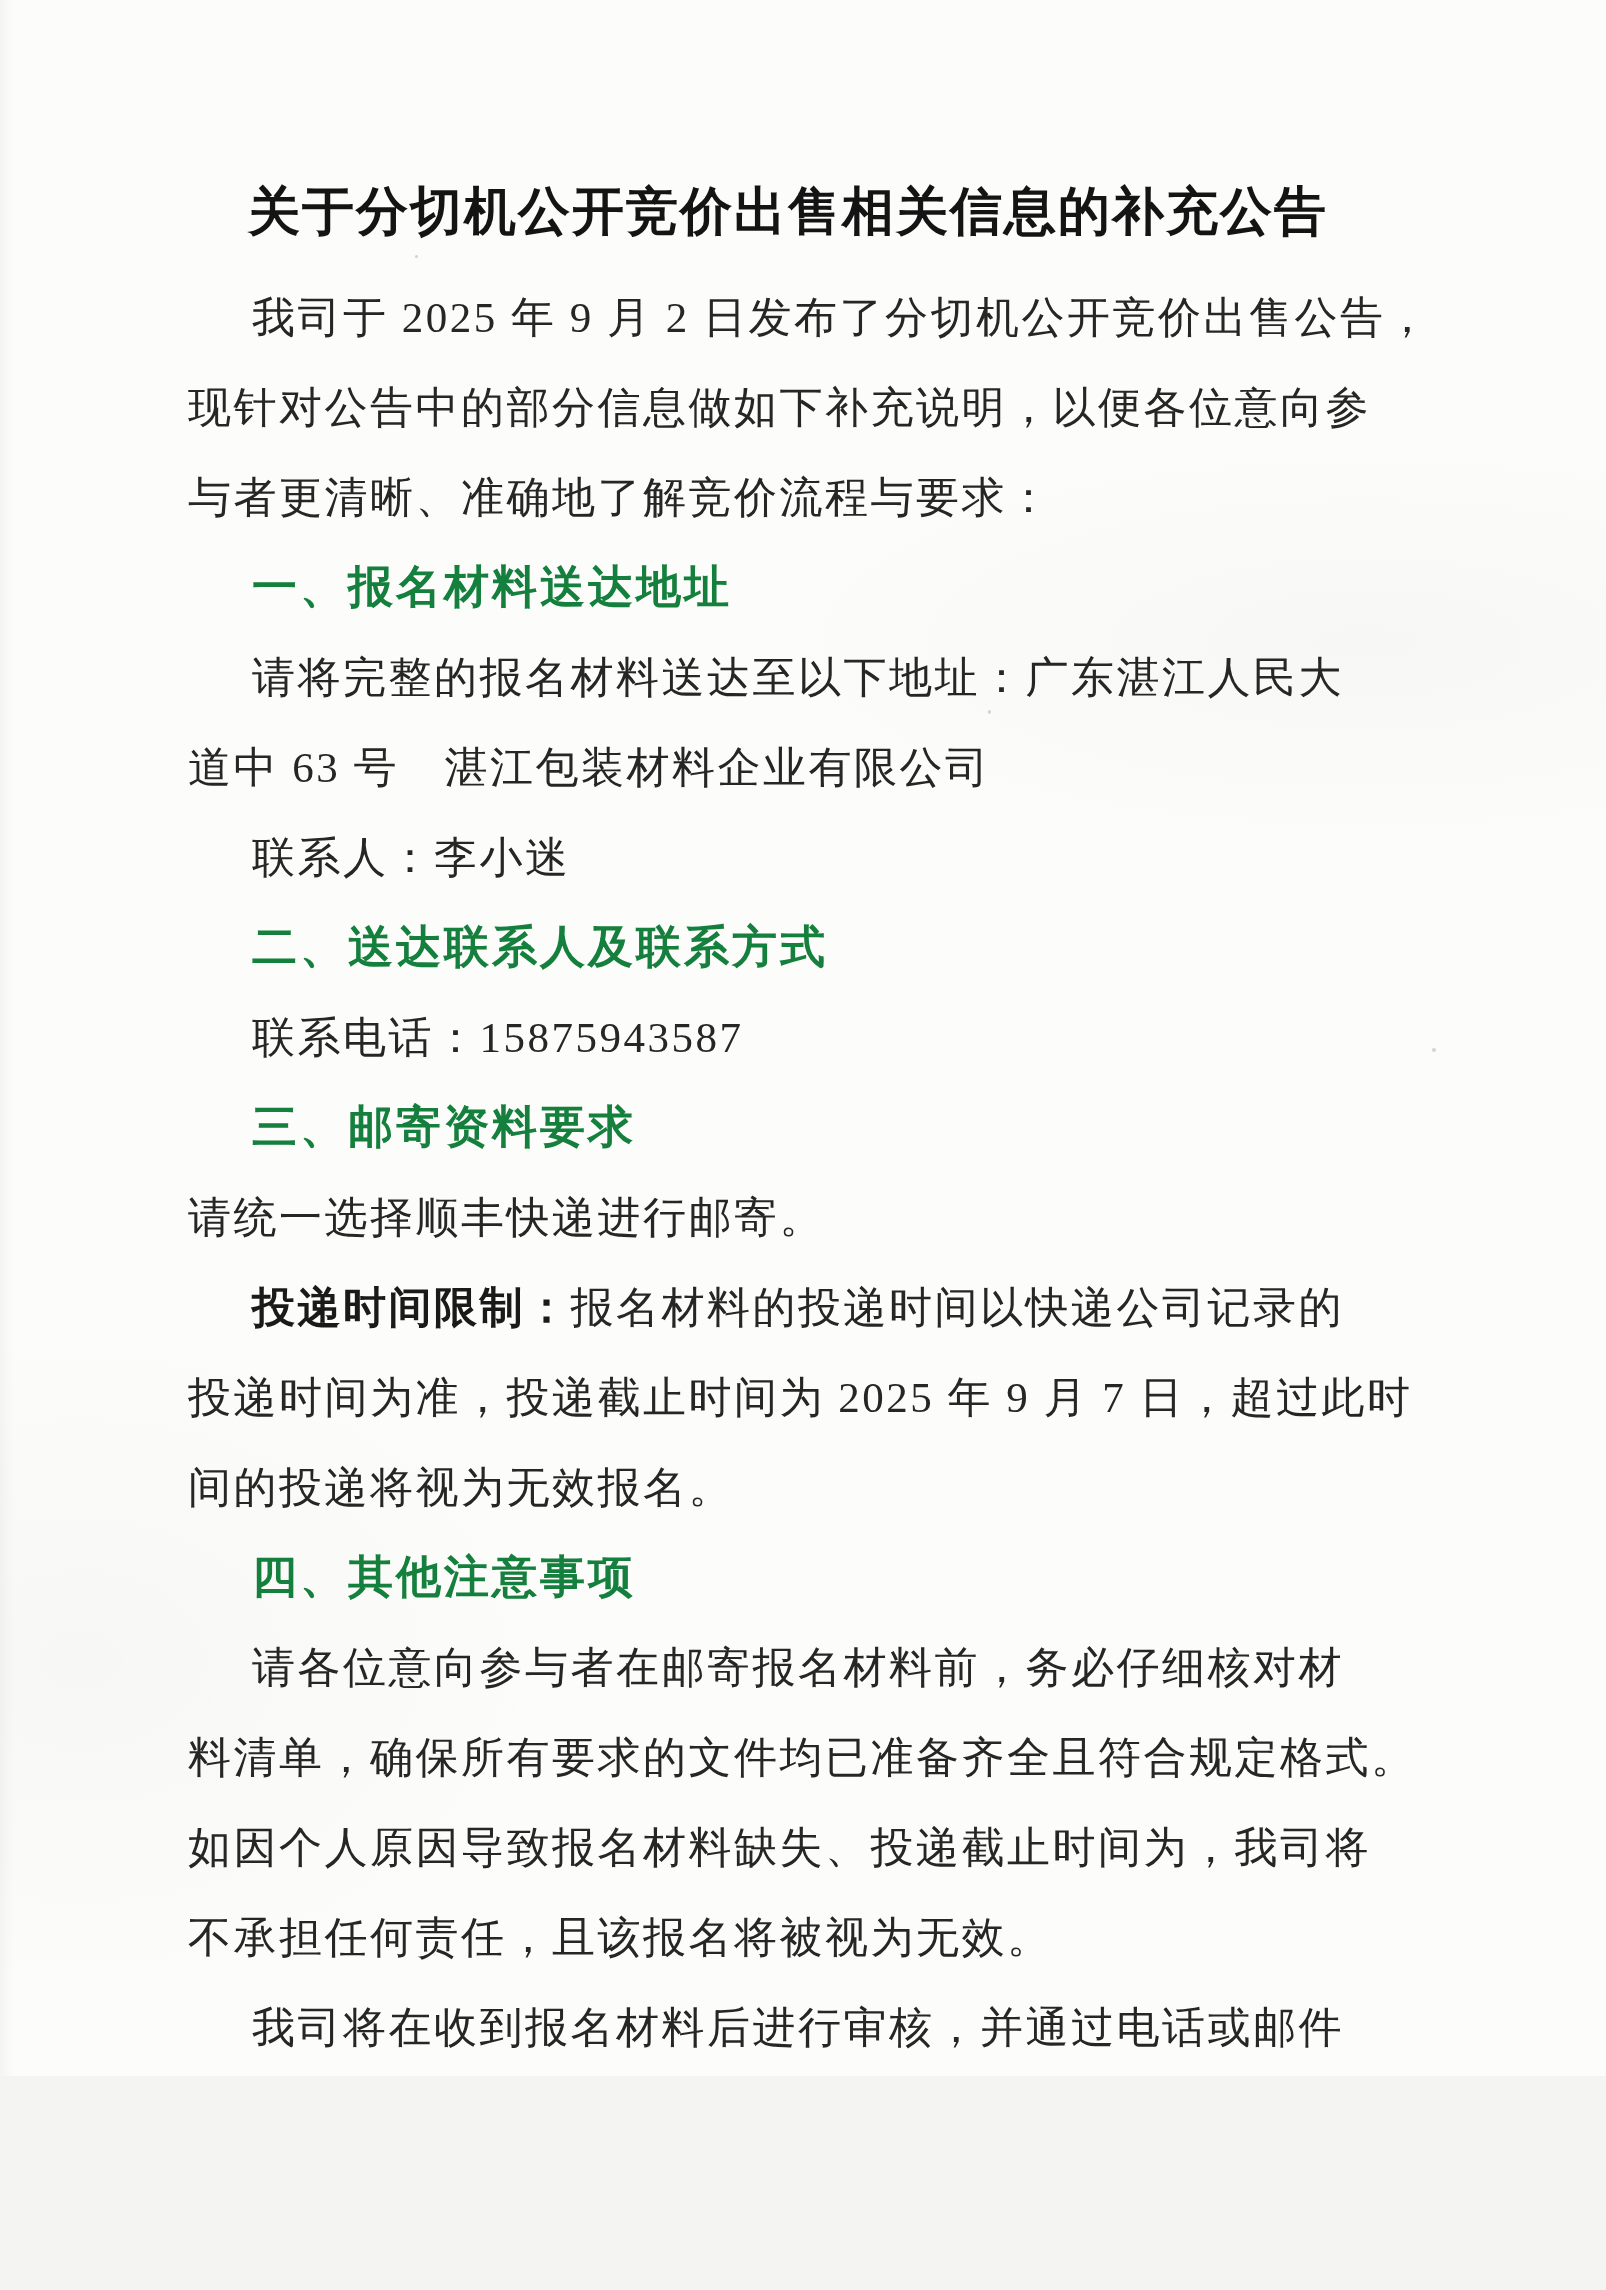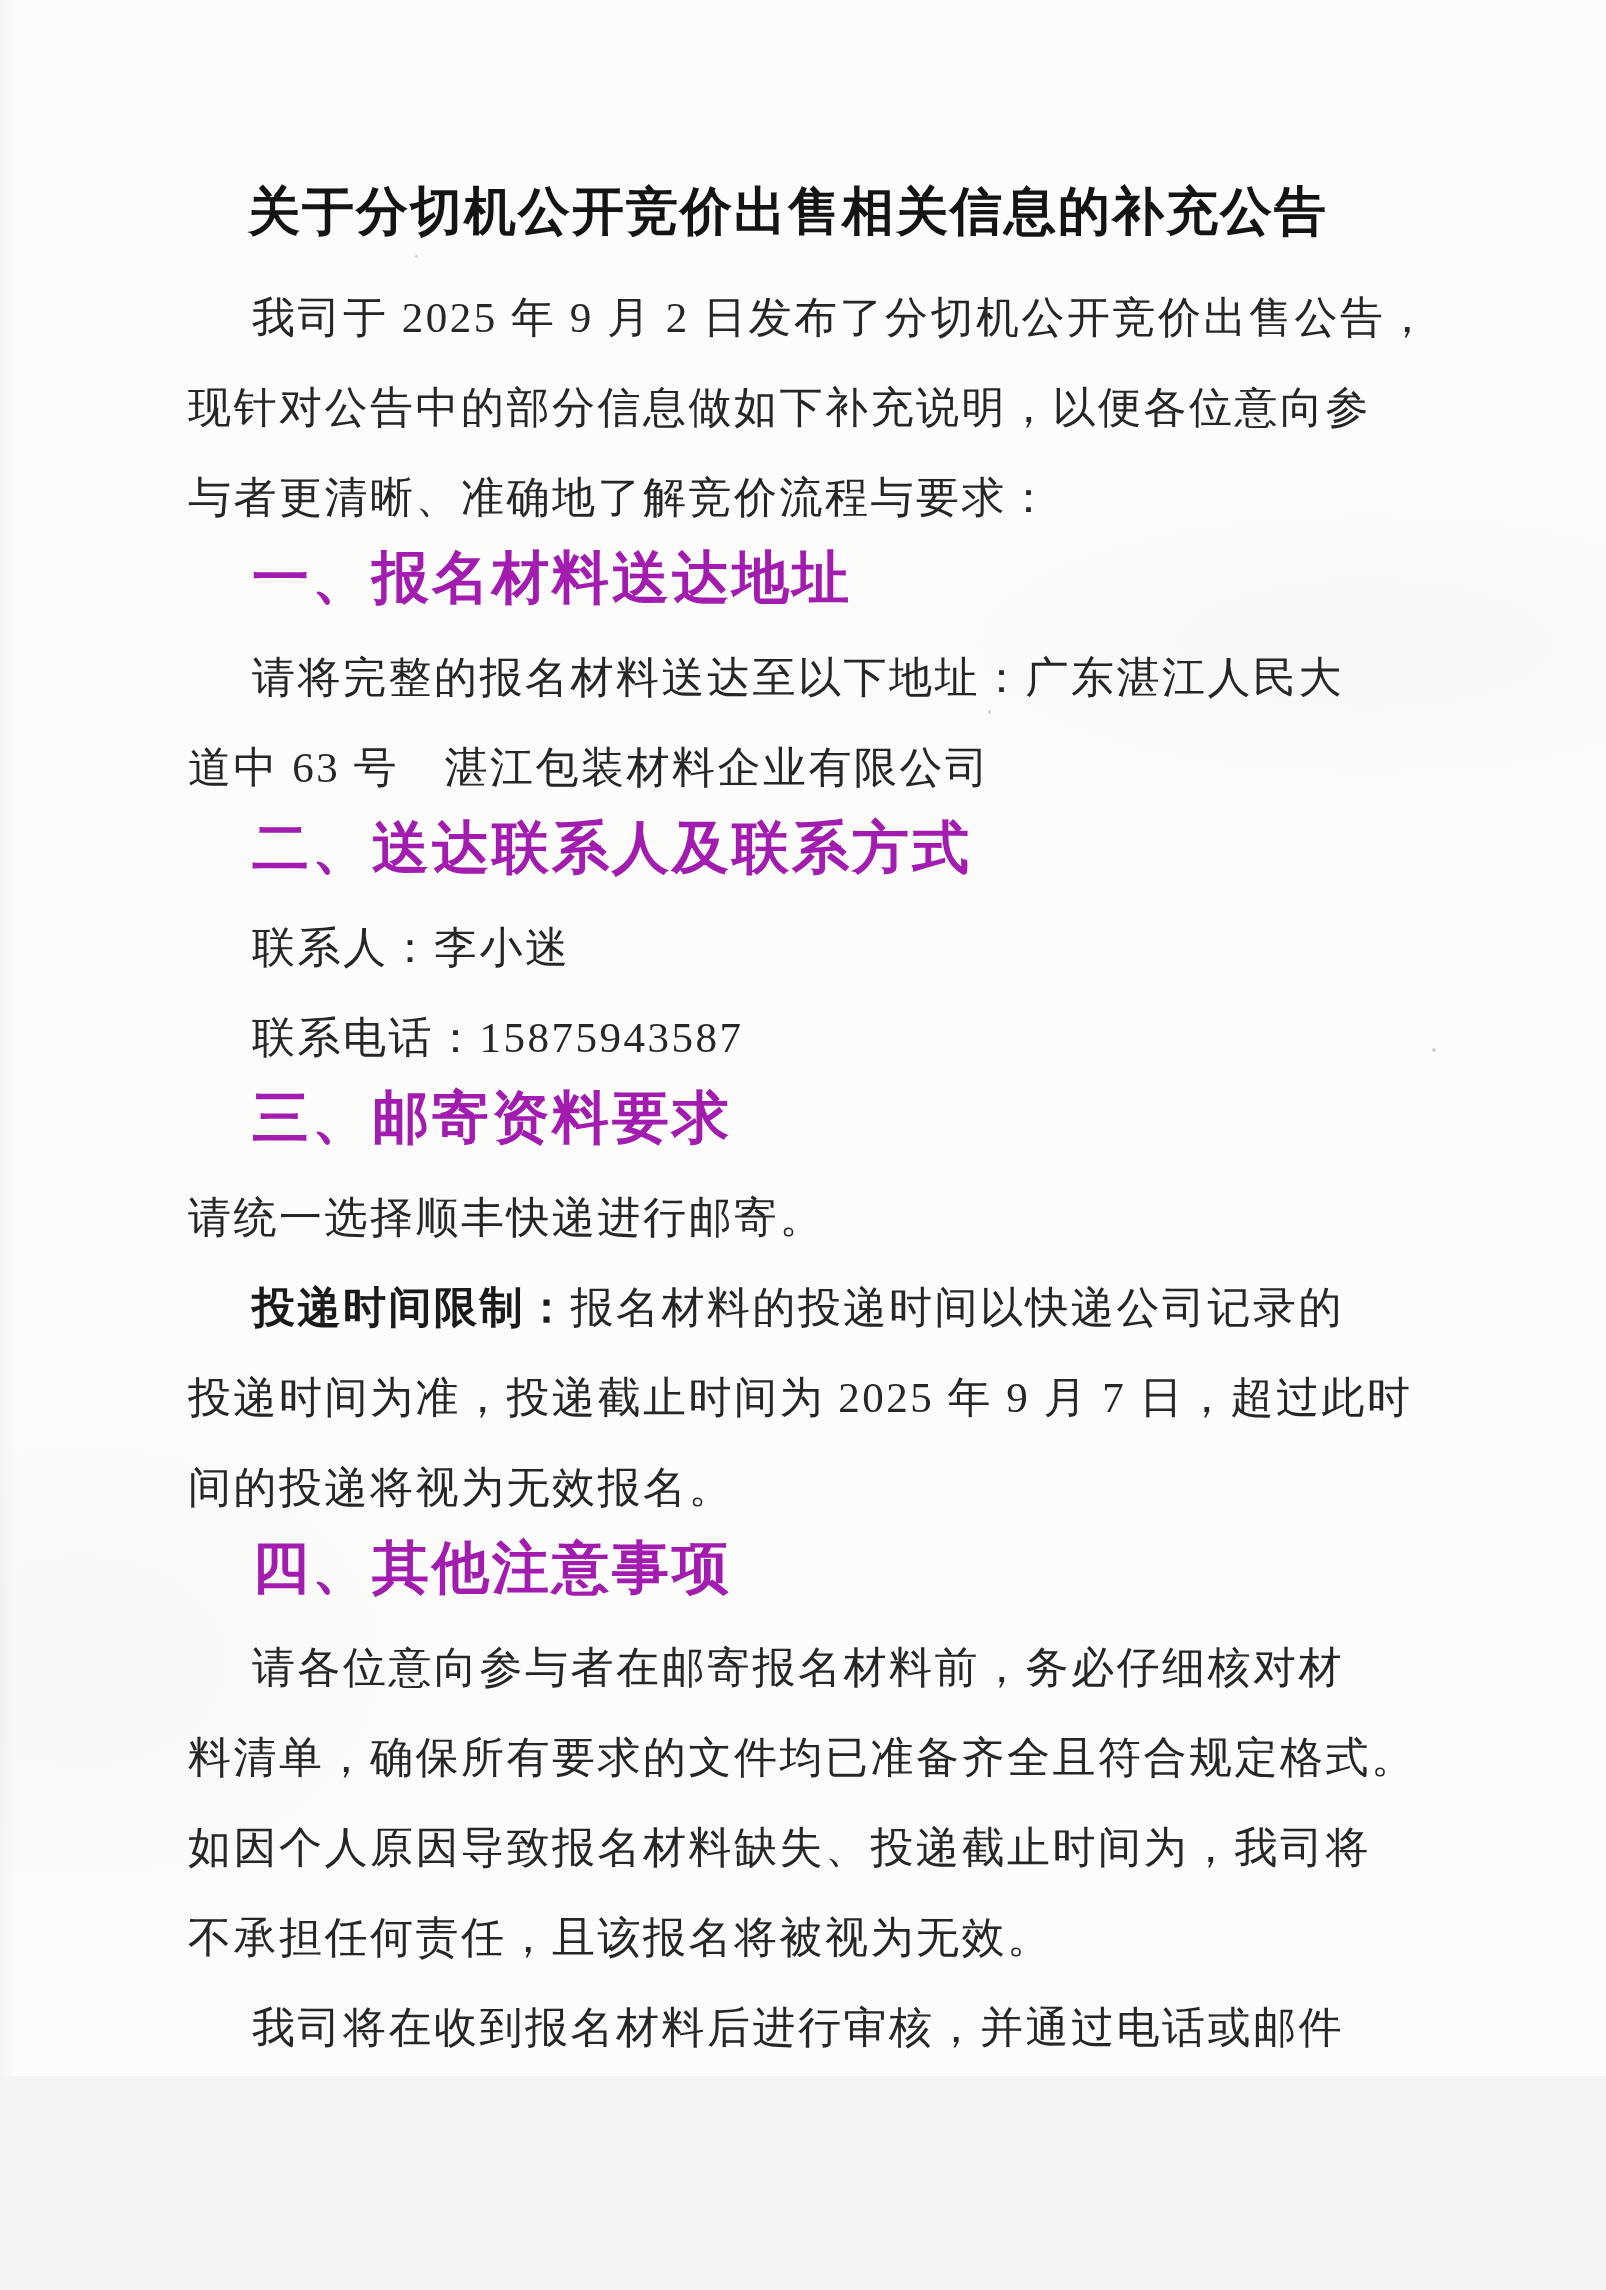--- a/index.html
+++ b/index.html
@@ -48,23 +48,23 @@
     align-items:flex-end;
     font-size:43px;
     letter-spacing:2.5px;
     white-space:nowrap;
     color:#262626;
   }
   .line.indent{padding-left:64px;}
   .line.heading{
     font-family:Liberation Serif, serif;
     font-weight:bold;
-    font-size:57px;
+    font-size:45px;
     letter-spacing:3px;
-    color:#a21caf;
+    color:#15803d;
   }
   .line .lead{
     font-weight:bold;
     color:#1a1a1a;
   }
   .speck{position:absolute;border-radius:50%;background:rgba(90,90,90,0.25);}
   .speck.s1{width:4px;height:4px;left:1432px;top:1048px;}
   .speck.s2{width:3px;height:3px;left:415px;top:255px;}
   .speck.s3{width:3px;height:4px;left:988px;top:710px;}
 </style>
@@ -98,25 +98,25 @@
       </div>
       <div class="line indent">
         <span>请将完整的报名材料送达至以下地址：广东湛江人民大</span>
       </div>
       <div class="line">
         <span>道中 63 号　湛江包装材料企业有限公司</span>
       </div>
     </div>
 
     <div>
+      <div class="line indent">
+        <span>联系人：李小迷</span>
+      </div>
       <div class="line heading indent">
         <span>二、送达联系人及联系方式</span>
-      </div>
-      <div class="line indent">
-        <span>联系人：李小迷</span>
       </div>
       <div class="line indent">
         <span>联系电话：15875943587</span>
       </div>
     </div>
 
     <div>
       <div class="line heading indent">
         <span>三、邮寄资料要求</span>
       </div>

